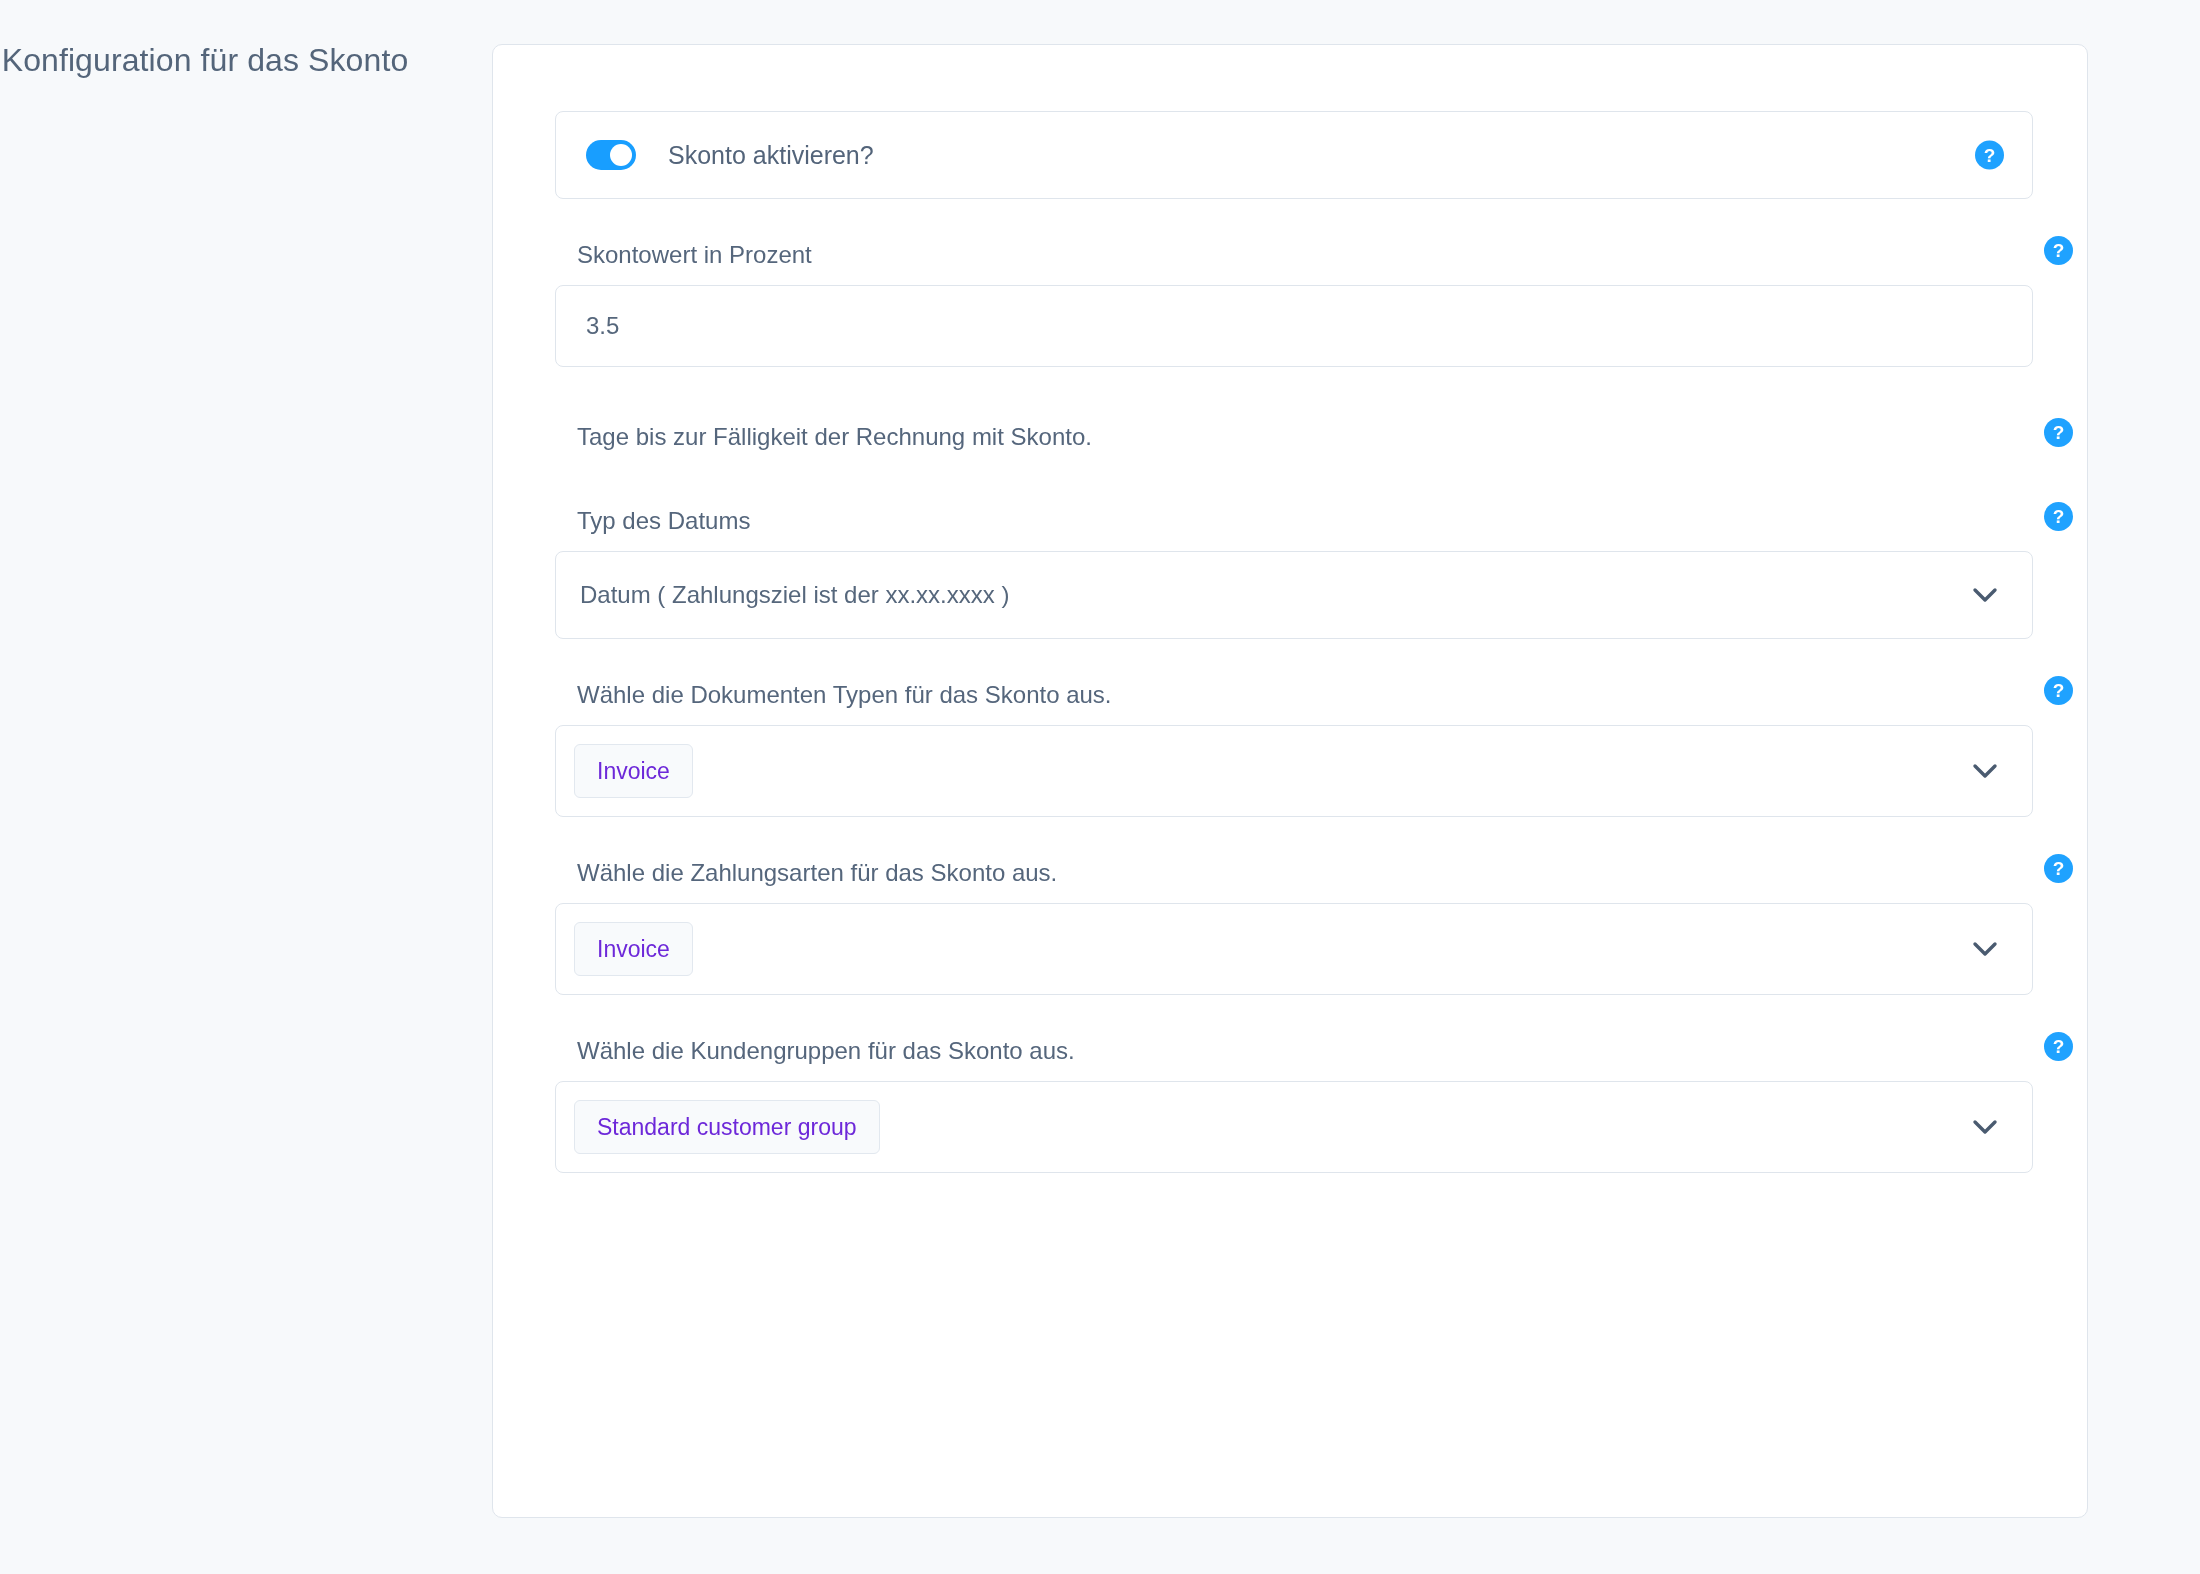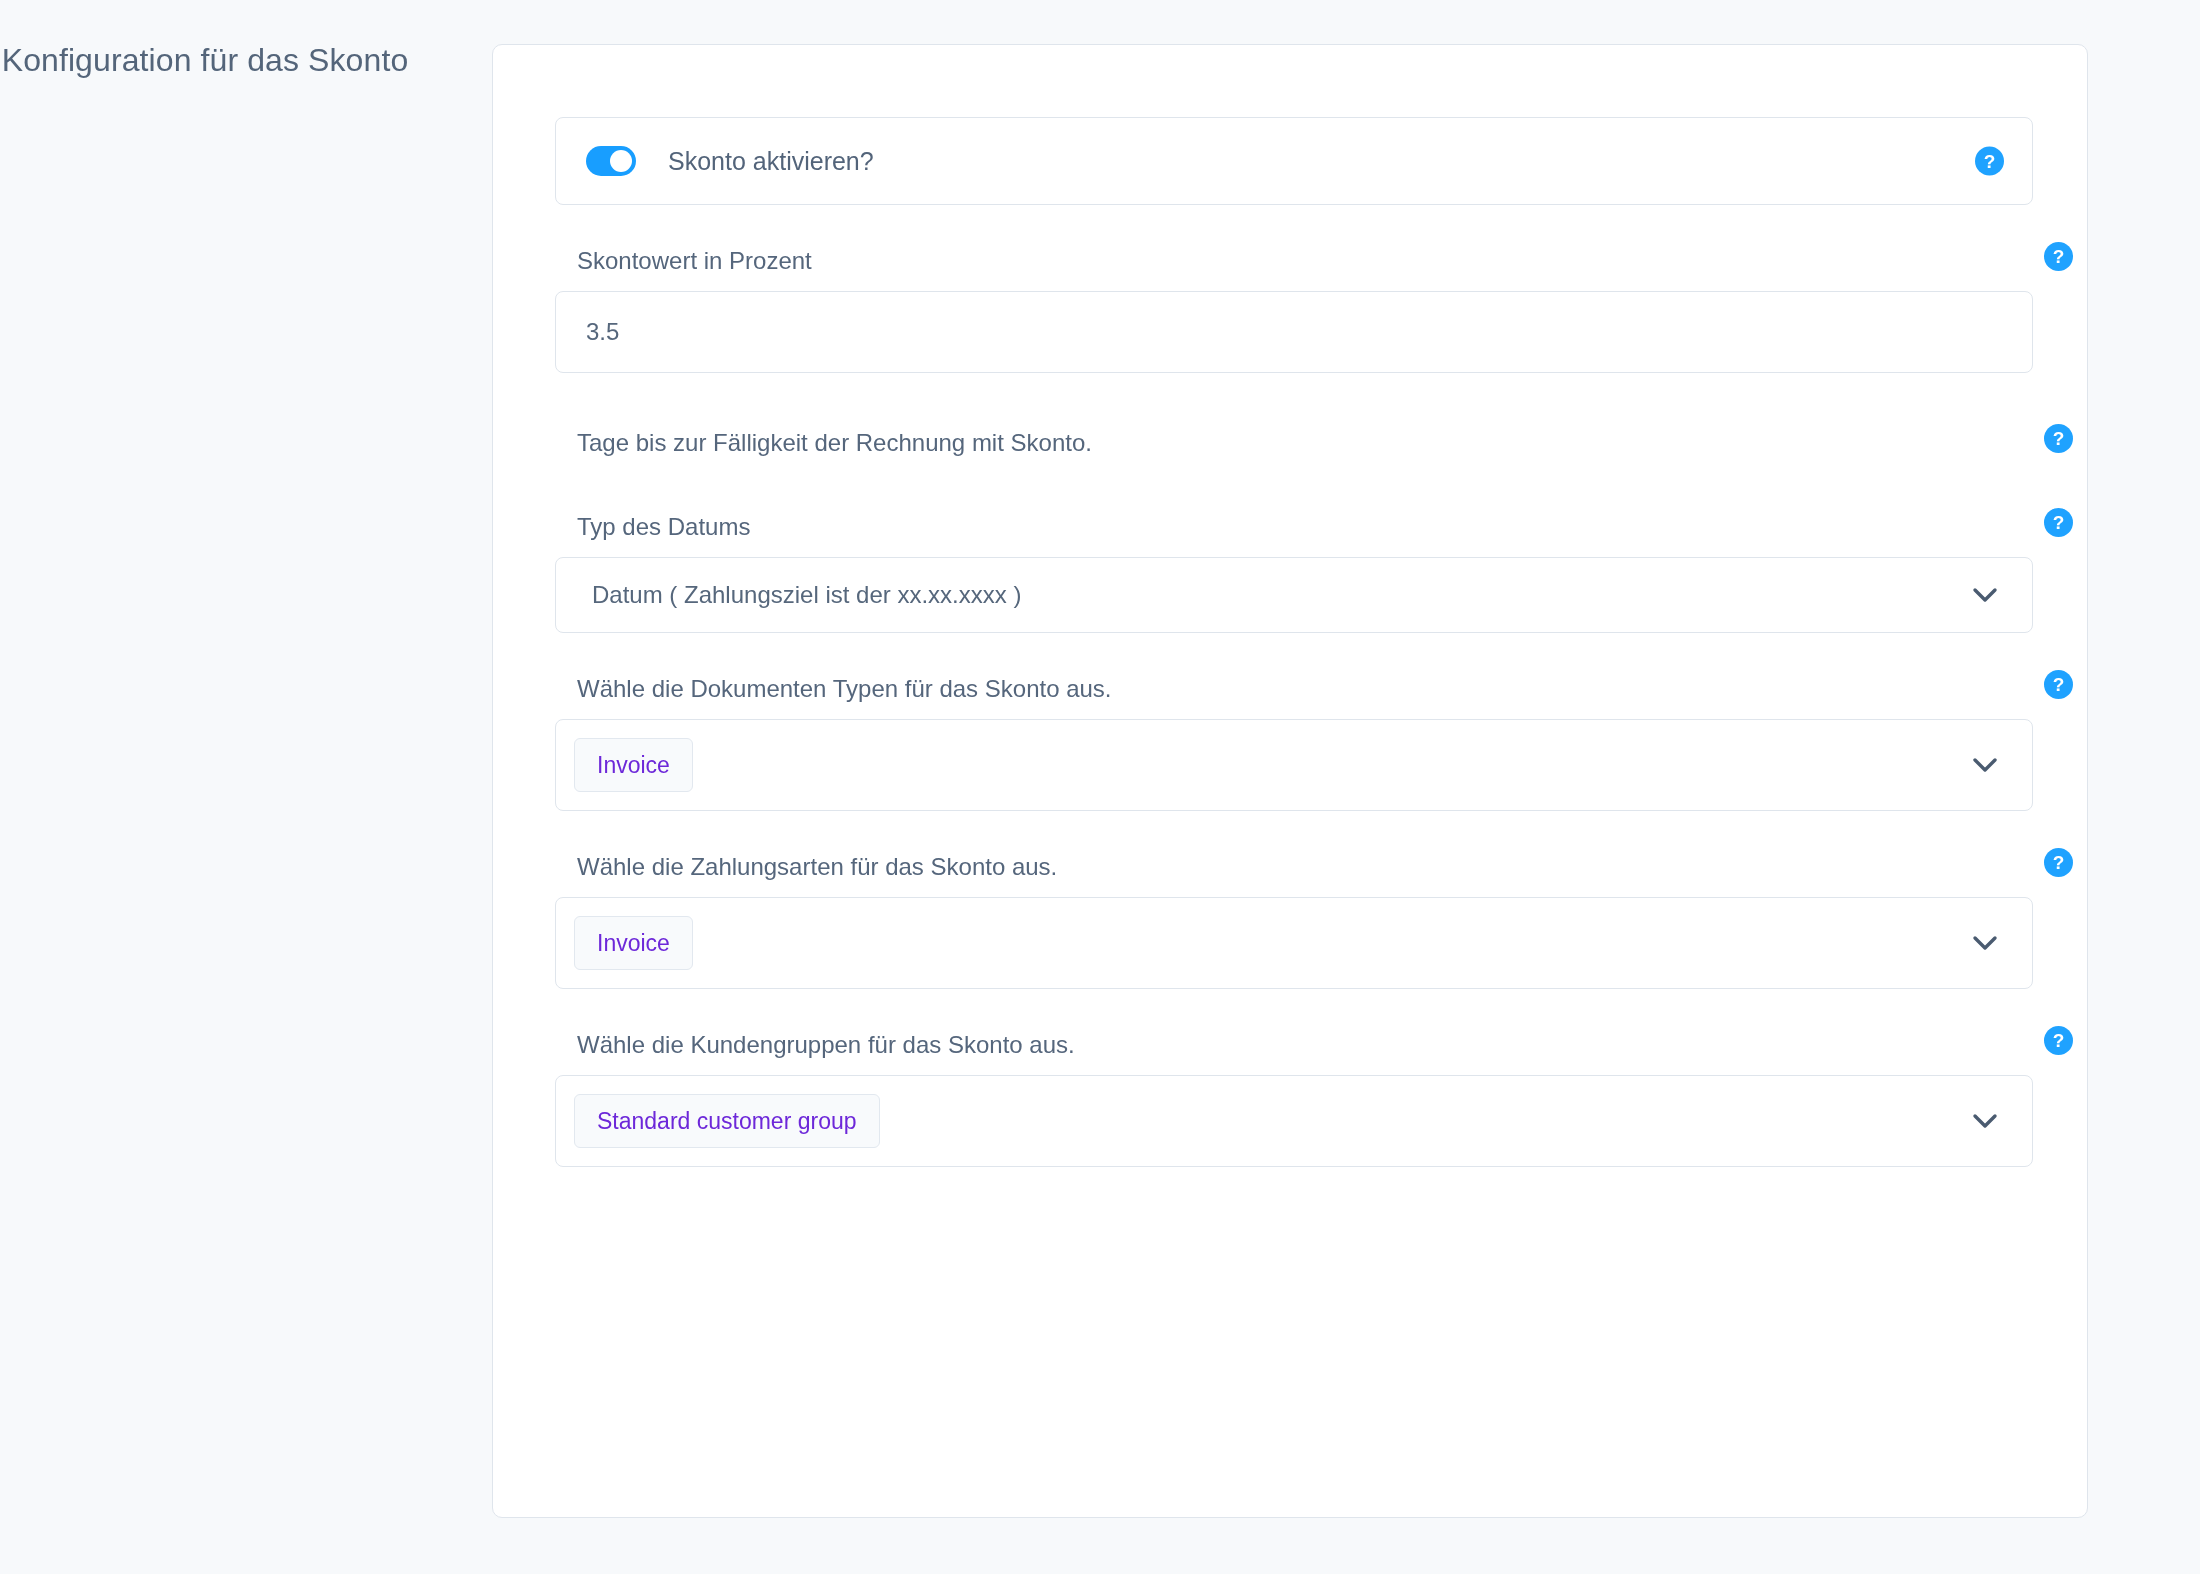--- a/index.html
+++ b/index.html
@@ -44,21 +44,21 @@
     width: 1596px;
     height: 1474px;
     background: #ffffff;
     border: 1.5px solid #dfe5ec;
     border-radius: 10px;
   }
 
   .card-inner {
     position: absolute;
     left: 62px;
-    top: 72px;
+    top: 66px;
     width: 1478px;
   }
 
   
   .toggle-box {
     position: relative;
     width: 1478px;
     height: 88px;
     border: 1.5px solid #dfe5ec;
     border-radius: 8px;
@@ -141,21 +141,21 @@
   .control {
     position: relative;
     width: 1478px;
     background: #fff;
     border: 1.5px solid #dfe5ec;
     border-radius: 8px;
     display: flex;
     align-items: center;
   }
   .control.text-input { height: 82px; padding: 11px 30px; }
-  .control.select-box { height: 76px; padding: 0 60px 0 36px; }
+  .control.select-box { height: 88px; padding: 0 60px 0 24px; }
   .control.multi-box  { height: 92px; padding: 0 60px 0 18px; }
 
   .input-value {
     font-size: 24px;
     color: #56677c;
   }
   .select-value {
     font-size: 24px;
     color: #56677c;
   }

